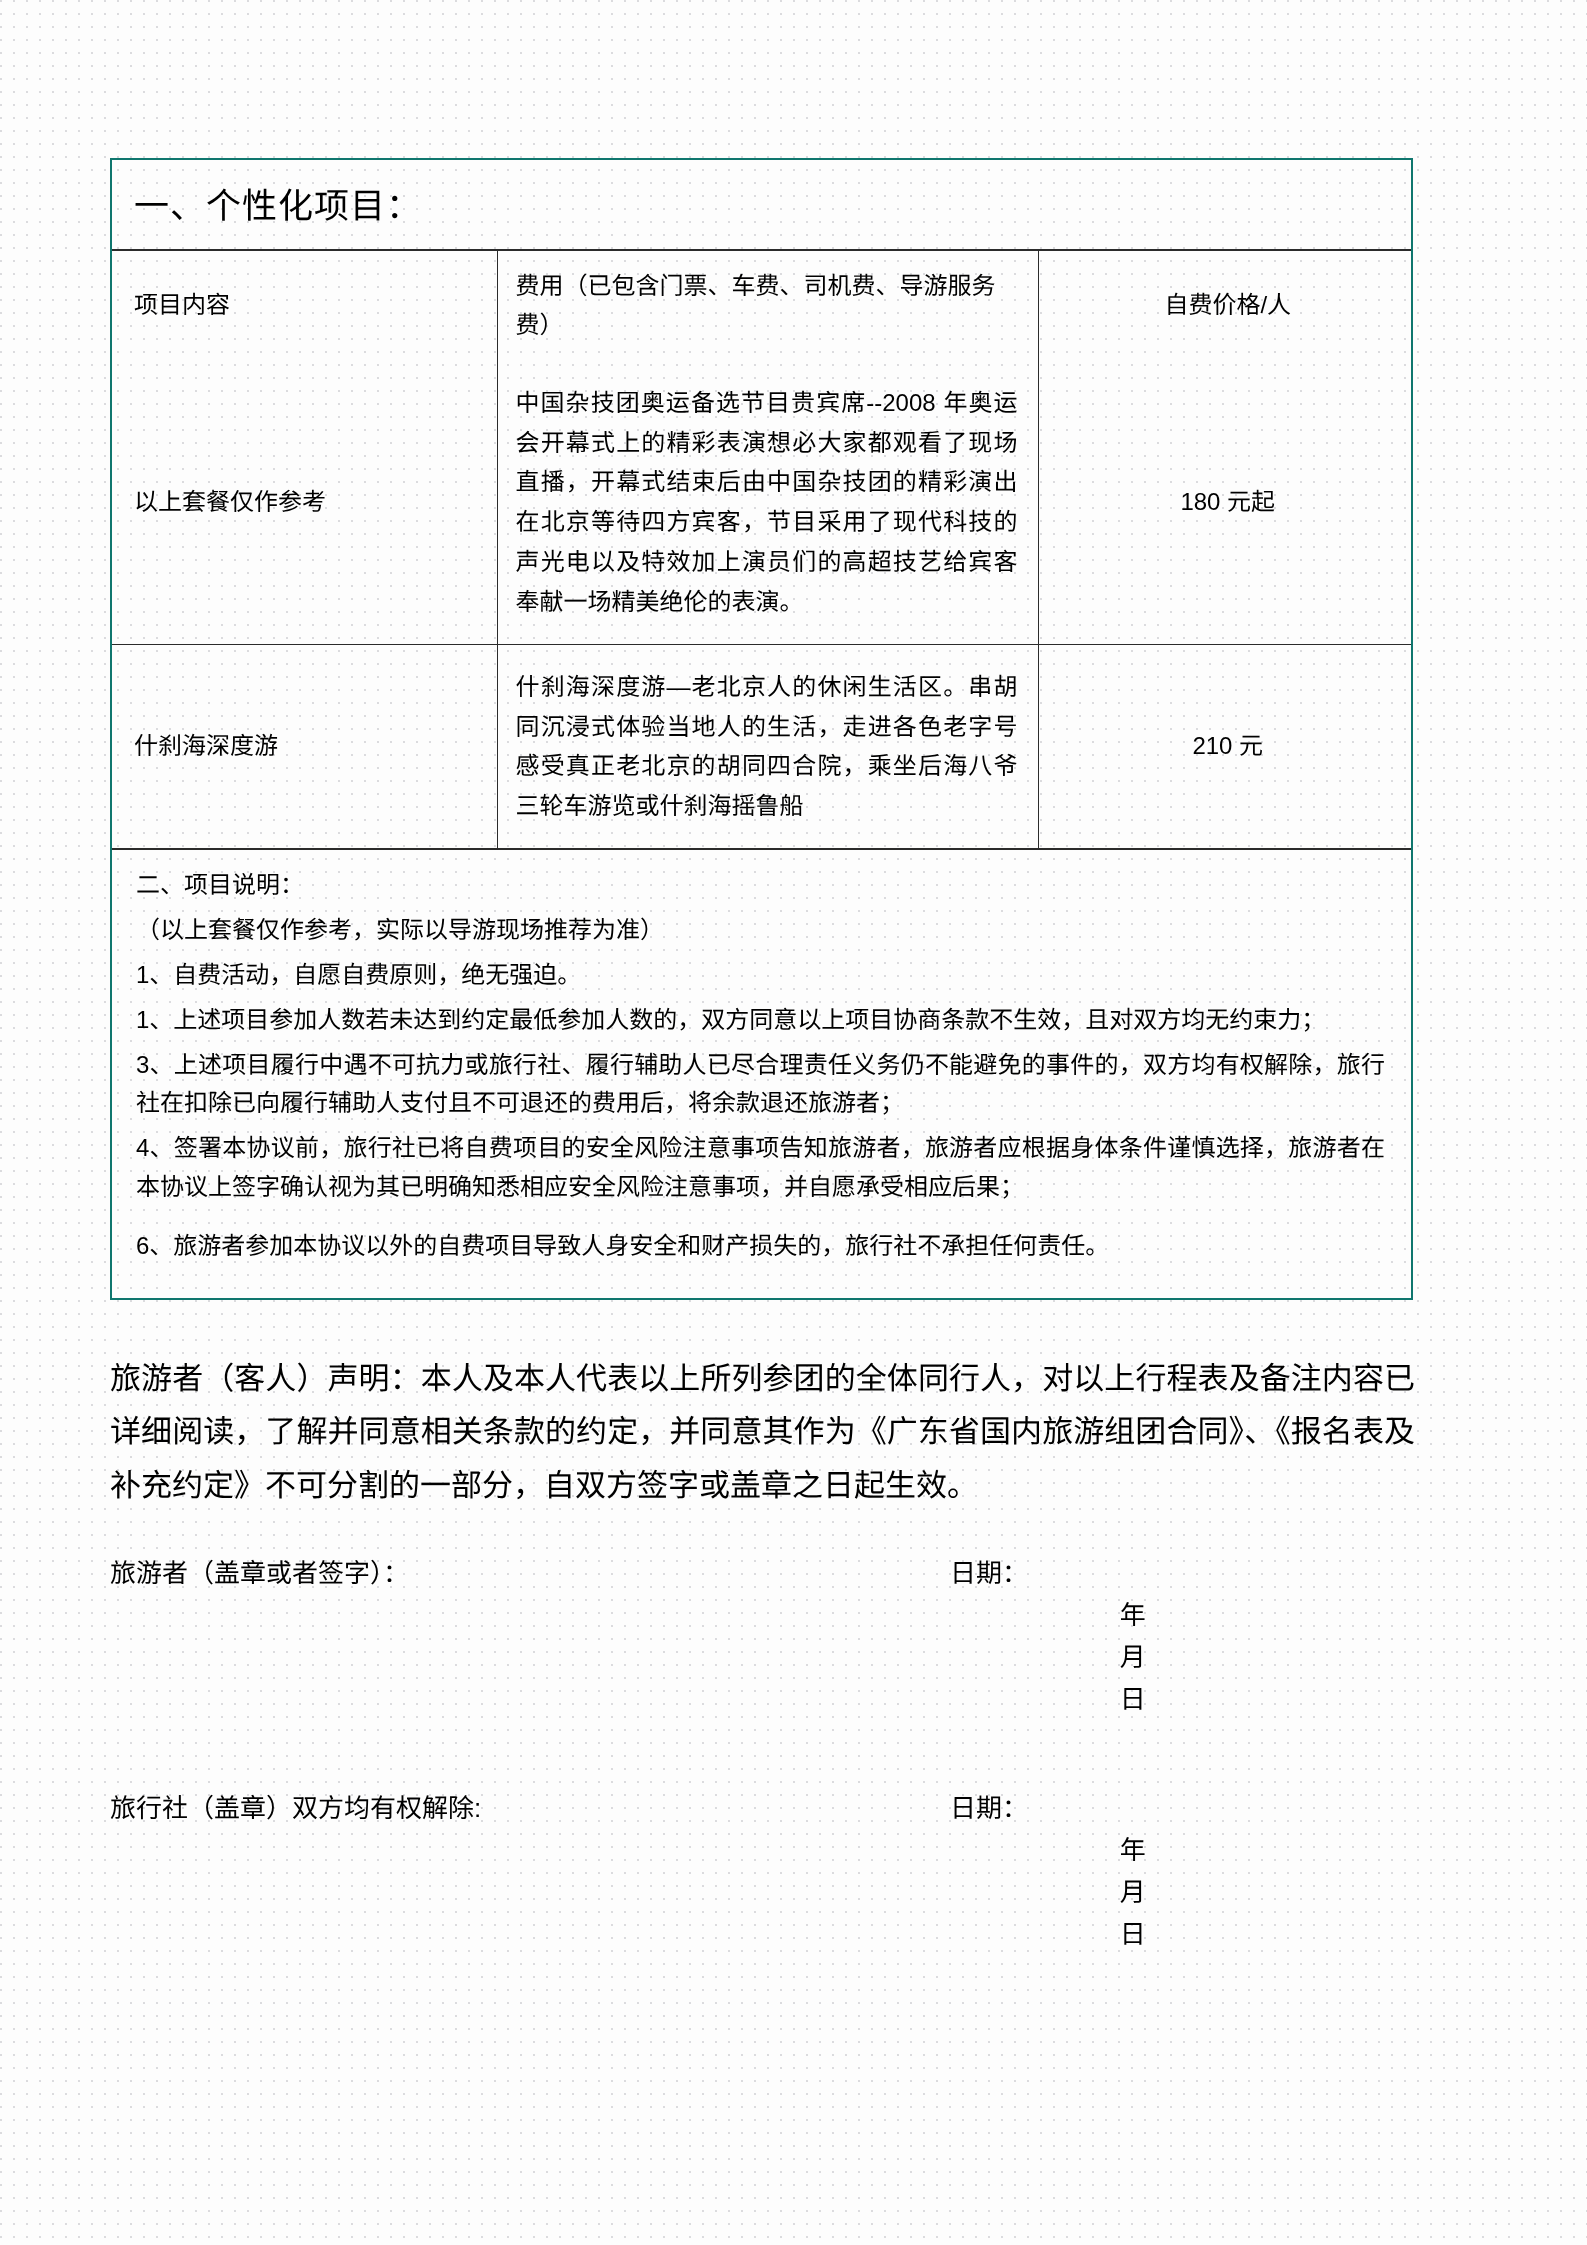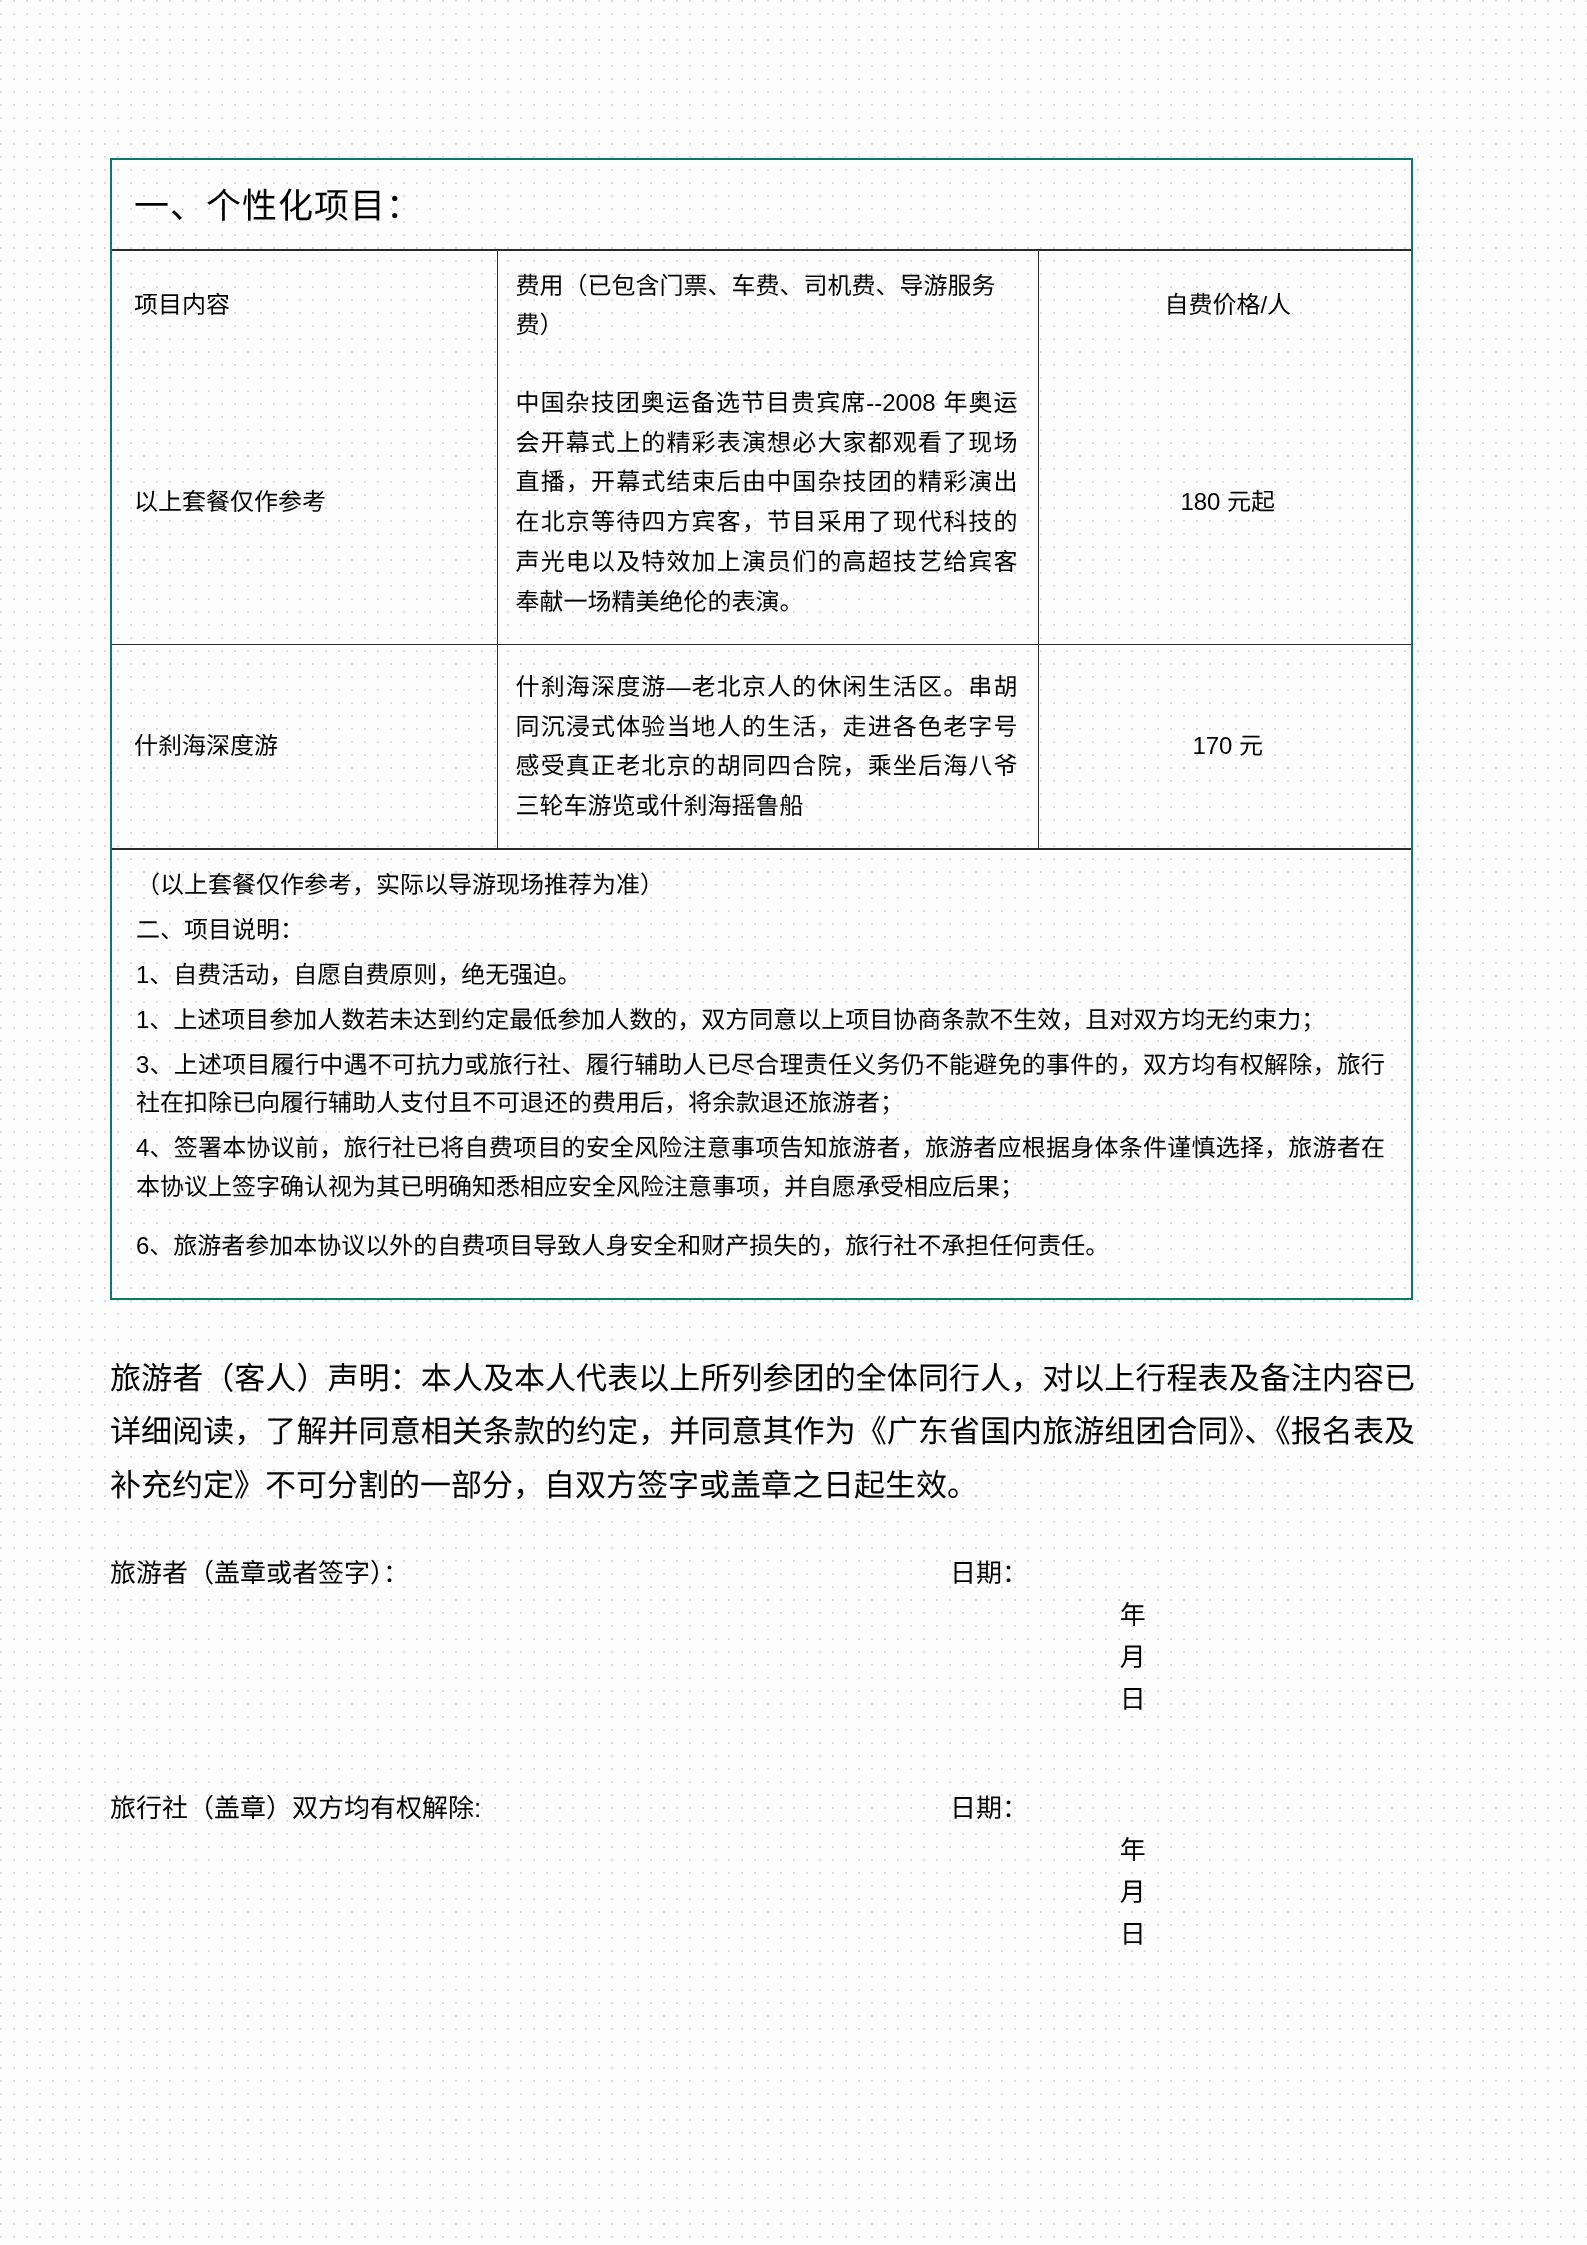--- a/index.html
+++ b/index.html
@@ -176,28 +176,28 @@
       </thead>
       <tbody>
         <tr>
           <td class="name-cell">以上套餐仅作参考</td>
           <td class="desc-cell">中国杂技团奥运备选节目贵宾席--2008 年奥运会开幕式上的精彩表演想必大家都观看了现场直播，开幕式结束后由中国杂技团的精彩演出在北京等待四方宾客，节目采用了现代科技的声光电以及特效加上演员们的高超技艺给宾客奉献一场精美绝伦的表演。</td>
           <td class="price-cell">180 元起</td>
         </tr>
         <tr>
           <td class="name-cell">什刹海深度游</td>
           <td class="desc-cell">什刹海深度游—老北京人的休闲生活区。串胡同沉浸式体验当地人的生活，走进各色老字号感受真正老北京的胡同四合院，乘坐后海八爷三轮车游览或什刹海摇鲁船</td>
-          <td class="price-cell">170 元</td>
+          <td class="price-cell">210 元</td>
         </tr>
       </tbody>
     </table>
 
     <div class="notes">
+      <p>二、项目说明：</p>
       <p>（以上套餐仅作参考，实际以导游现场推荐为准）</p>
-      <p>二、项目说明：</p>
       <p>1、自费活动，自愿自费原则，绝无强迫。</p>
       <p>1、上述项目参加人数若未达到约定最低参加人数的，双方同意以上项目协商条款不生效，且对双方均无约束力；</p>
       <p>3、上述项目履行中遇不可抗力或旅行社、履行辅助人已尽合理责任义务仍不能避免的事件的，双方均有权解除，旅行社在扣除已向履行辅助人支付且不可退还的费用后，将余款退还旅游者；</p>
       <p>4、签署本协议前，旅行社已将自费项目的安全风险注意事项告知旅游者，旅游者应根据身体条件谨慎选择，旅游者在本协议上签字确认视为其已明确知悉相应安全风险注意事项，并自愿承受相应后果；</p>
       <p class="gap-before">6、旅游者参加本协议以外的自费项目导致人身安全和财产损失的，旅行社不承担任何责任。</p>
     </div>
 
   </div>
 
   <div class="declaration">旅游者（客人）声明：本人及本人代表以上所列参团的全体同行人，对以上行程表及备注内容已详细阅读，了解并同意相关条款的约定，并同意其作为《广东省国内旅游组团合同》、《报名表及补充约定》不可分割的一部分，自双方签字或盖章之日起生效。</div>

